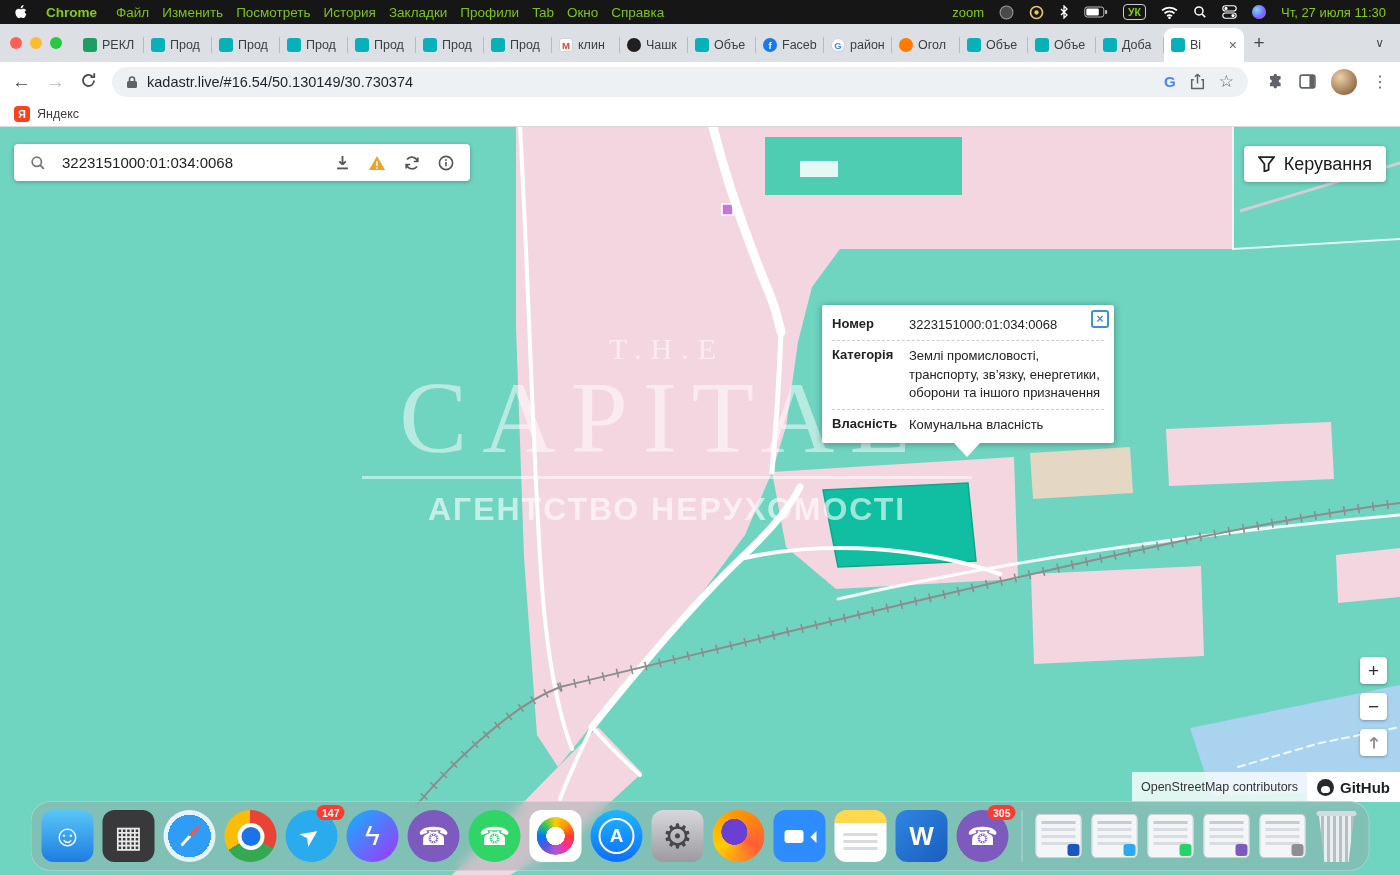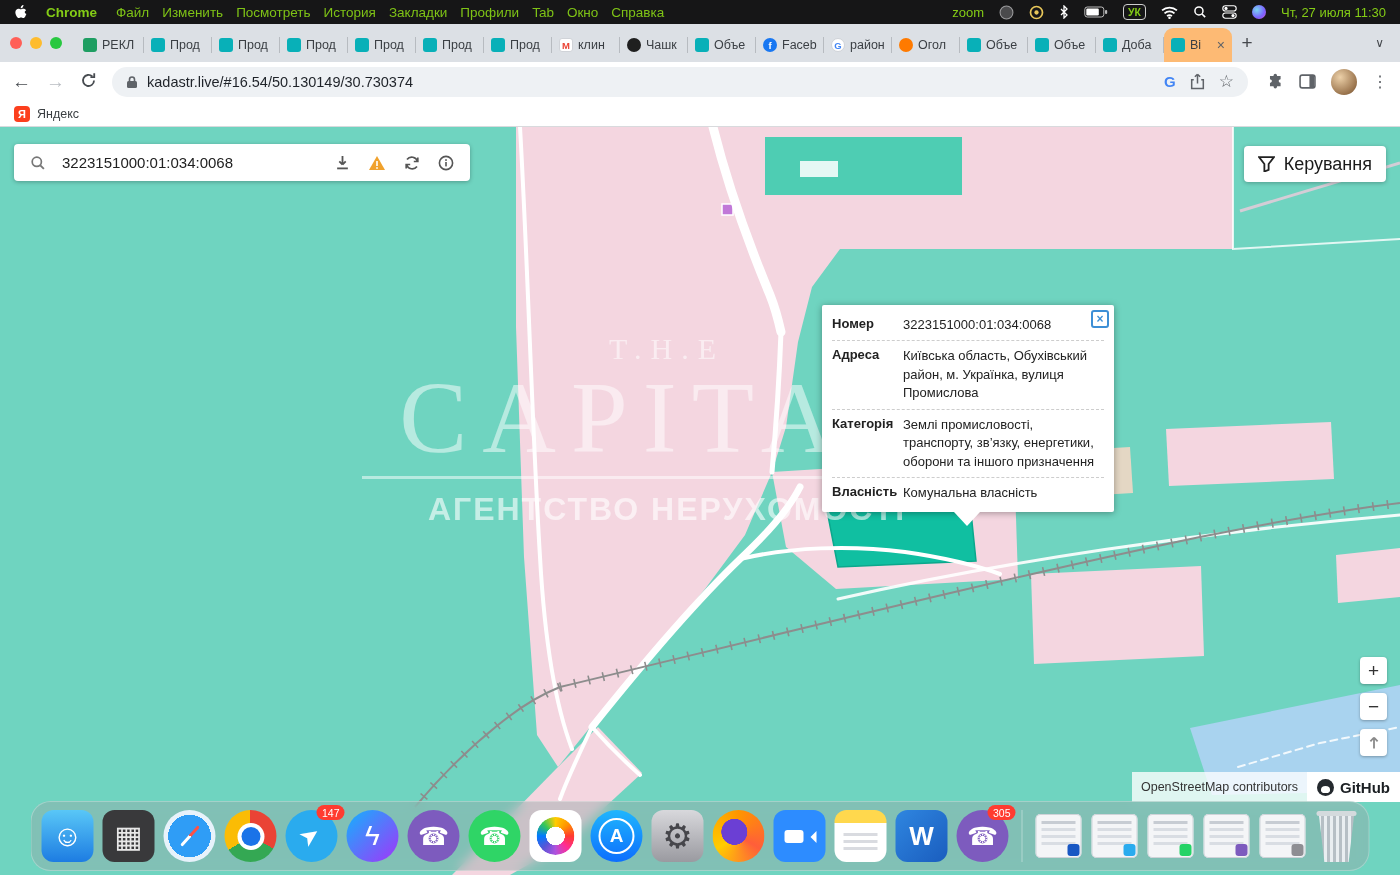--- a/index.html
+++ b/index.html
@@ -19,21 +19,21 @@
 
   
   .tabstrip{height:38px;background:#dce0e5;display:flex;align-items:flex-end;padding:0 6px 0 10px}
   .lights{display:flex;gap:8px;align-items:center;align-self:center;padding-right:14px}
   .light{width:12px;height:12px;border-radius:50%}
   .l-red{background:#ff5f57}.l-yel{background:#febc2e}.l-grn{background:#28c840}
   .tabs{display:flex;align-items:flex-end;height:34px}
   .tab{width:68px;height:34px;display:flex;align-items:center;gap:5px;padding:0 7px;
        font-size:12.5px;color:#3b3f44;position:relative;border-radius:9px 9px 0 0;box-sizing:border-box;cursor:pointer}
   .tab:not(.active)::after{content:'';position:absolute;right:0;top:9px;height:16px;width:1px;background:#b7bbc0}
-  .tab.active{background:#fdba74;width:68px}
+  .tab.active{background:#ffffff;width:80px}
   .fav{width:14px;height:14px;border-radius:3px;flex:0 0 14px;display:flex;align-items:center;
        justify-content:center;font-size:9.5px;font-weight:700;box-sizing:border-box}
   .fav.circle{border-radius:50%}
   .fav.bordered{border:1px solid #d0d3d8}
   .tab-label{white-space:nowrap;overflow:hidden;flex:1}
   .tab-close{font-size:14px;color:#5f6368;padding-left:2px}
   .newtab{width:30px;height:30px;align-self:center;display:flex;align-items:center;justify-content:center;
           font-size:19px;color:#45484d;cursor:pointer}
   .tab-chevron{margin-left:auto;align-self:center;color:#45484d;font-size:12px;padding:0 10px;cursor:pointer}
 
@@ -81,21 +81,21 @@
   .search-input{flex:1;border:none;outline:none;font-size:15px;color:#222;font-family:"Liberation Sans",sans-serif;background:transparent}
   .sb-ic{display:flex;align-items:center;cursor:pointer;padding:0 4px}
 
   .manage-btn{position:absolute;right:14px;top:19px;height:36px;background:#fff;border-radius:4px;
               box-shadow:0 1px 4px rgba(0,0,0,.28);display:flex;align-items:center;gap:9px;padding:0 14px;
               font-size:18px;color:#1a1a1a;cursor:pointer;box-sizing:border-box}
 
   .popup{position:absolute;left:822px;top:178px;width:292px;background:#fff;border-radius:2px;
          box-shadow:0 1px 7px rgba(0,0,0,.35);padding:5px 10px 3px;font-size:13px;box-sizing:border-box}
   .popup::after{content:'';position:absolute;top:100%;left:132px;border:13px solid transparent;border-top:14px solid #fff}
-  .p-row{display:flex;gap:1px;padding:6px 0;border-bottom:1px dashed #cdcdcd}
+  .p-row{display:flex;gap:7px;padding:6px 0;border-bottom:1px dashed #cdcdcd}
   .p-row:last-child{border-bottom:none}
   .p-label{flex:0 0 70px;font-weight:700;color:#222}
   .p-value{flex:1;color:#222;line-height:1.42}
   .popup-close{position:absolute;top:5px;right:5px;width:18px;height:18px;border:2px solid var(--accent-blue,#3d8fd6);
                border-radius:3px;color:var(--accent-blue,#3d8fd6);font-size:12px;font-weight:700;display:flex;
                align-items:center;justify-content:center;background:#fff;cursor:pointer;box-sizing:border-box}
 
   .zoomctrl{position:absolute;right:13px;top:530px;display:flex;flex-direction:column;gap:9px}
   .zbtn{width:27px;height:27px;background:#fff;border-radius:4px;box-shadow:0 1px 3px rgba(0,0,0,.3);
         font-size:19px;color:#333;display:flex;align-items:center;justify-content:center;cursor:pointer}
@@ -108,21 +108,21 @@
   .gh-mark::after{content:'';position:absolute;left:4px;top:7px;width:9px;height:7px;border-radius:50% 50% 40% 40%;background:#fff}
 
   
   .dock{position:absolute;left:50%;transform:translateX(-50%);bottom:4px;height:68px;
         background:rgba(150,168,168,.45);border:1px solid rgba(255,255,255,.28);border-radius:20px;
         display:flex;align-items:center;padding:0 10px;gap:9px;backdrop-filter:blur(6px);z-index:50}
   .di{width:52px;height:52px;border-radius:12px;position:relative;display:flex;align-items:center;
       justify-content:center;color:#fff;cursor:pointer;flex:0 0 52px;box-sizing:border-box}
   .di .g{pointer-events:none}
   .badge{position:absolute;top:-5px;right:-7px;background:var(--badge-red,#ff3b30);color:#fff;font-size:10.5px;
-         border-radius:9px;padding:1.5px 5px;font-weight:400;z-index:2}
+         border-radius:9px;padding:1.5px 5px;font-weight:700;z-index:2}
   .di.finder{background:linear-gradient(180deg,#59c7f7,#1d7ce2)} .di.finder .g{font-size:30px}
   .di.launchpad{background:#39393b} .di.launchpad .g{font-size:30px;color:#e8e8e8}
   .di.safari{background:radial-gradient(circle at 50% 50%,#2f9df6 0 58%,#e7f2fb 58%);border-radius:50%}
   .di.safari::after{content:'';position:absolute;width:3px;height:26px;border-radius:2px;
                     background:linear-gradient(#ff5145 50%,#fff 50%);transform:rotate(42deg)}
   .di.chrome{background:conic-gradient(#ea4335 0 33%,#34a853 33% 66%,#fbbc05 66% 100%);border-radius:50%}
   .di.chrome::before{content:'';position:absolute;width:27px;height:27px;border-radius:50%;background:#fff}
   .di.chrome::after{content:'';position:absolute;width:19px;height:19px;border-radius:50%;background:#1a73e8}
   .di.telegram{background:#2aabee;border-radius:50%} .di.telegram .g{font-size:24px;transform:rotate(-35deg);margin-right:3px}
   .di.messenger{background:linear-gradient(135deg,#12b3fd,#a334fa);border-radius:50%} .di.messenger .g{font-size:28px}
@@ -445,24 +445,20 @@
     <span>Керування</span>
   </div>
 
   <div class="popup">
     <div id="popup-rows">
         <div class="p-row">
           <div class="p-label">Номер</div>
           <div class="p-value">3223151000:01:034:0068</div>
         </div>
         <div class="p-row">
-          <div class="p-label">Адреса</div>
-          <div class="p-value">Київська область, Обухівський район, м. Українка, вулиця Промислова</div>
-        </div>
-        <div class="p-row">
           <div class="p-label">Категорія</div>
           <div class="p-value">Землі промисловості, транспорту, зв’язку, енергетики, оборони та іншого призначення</div>
         </div>
         <div class="p-row">
           <div class="p-label">Власність</div>
           <div class="p-value">Комунальна власність</div>
         </div>
       </div>
     <div class="popup-close">×</div>
   </div>

